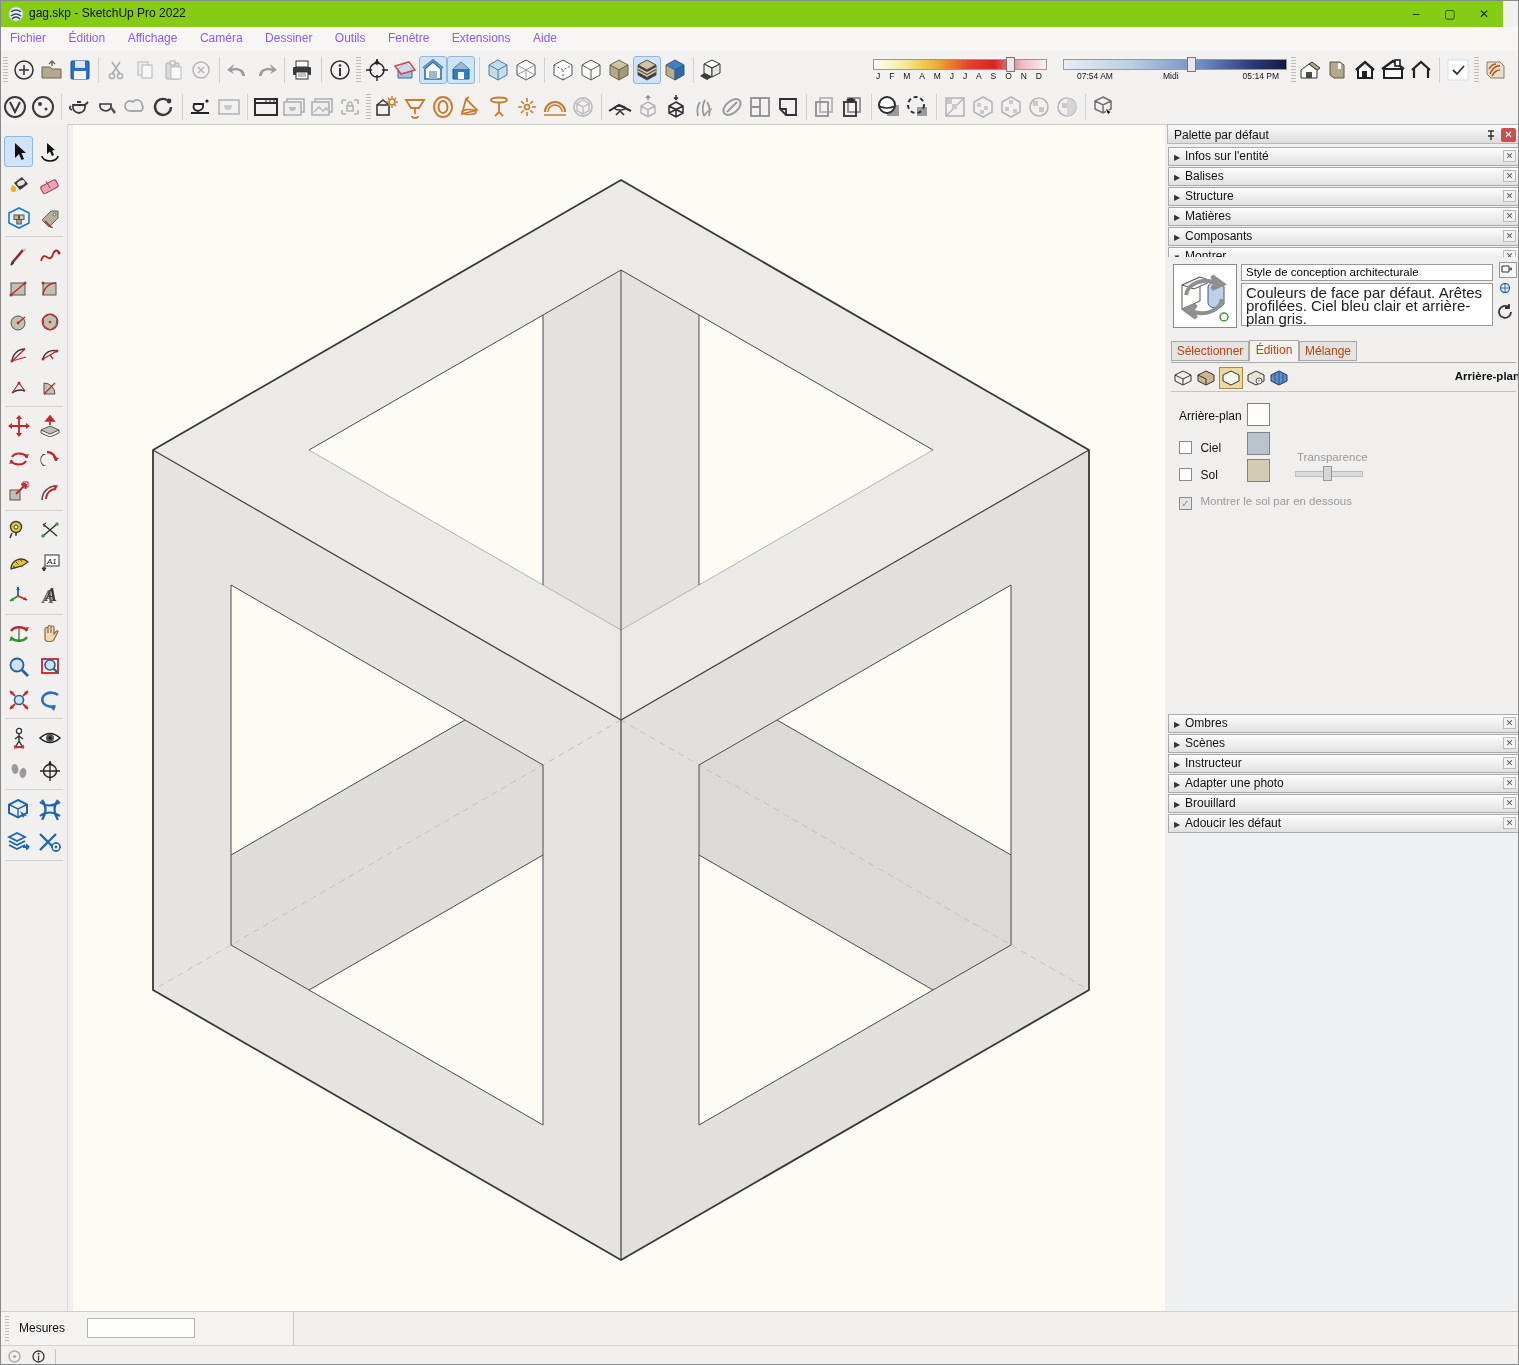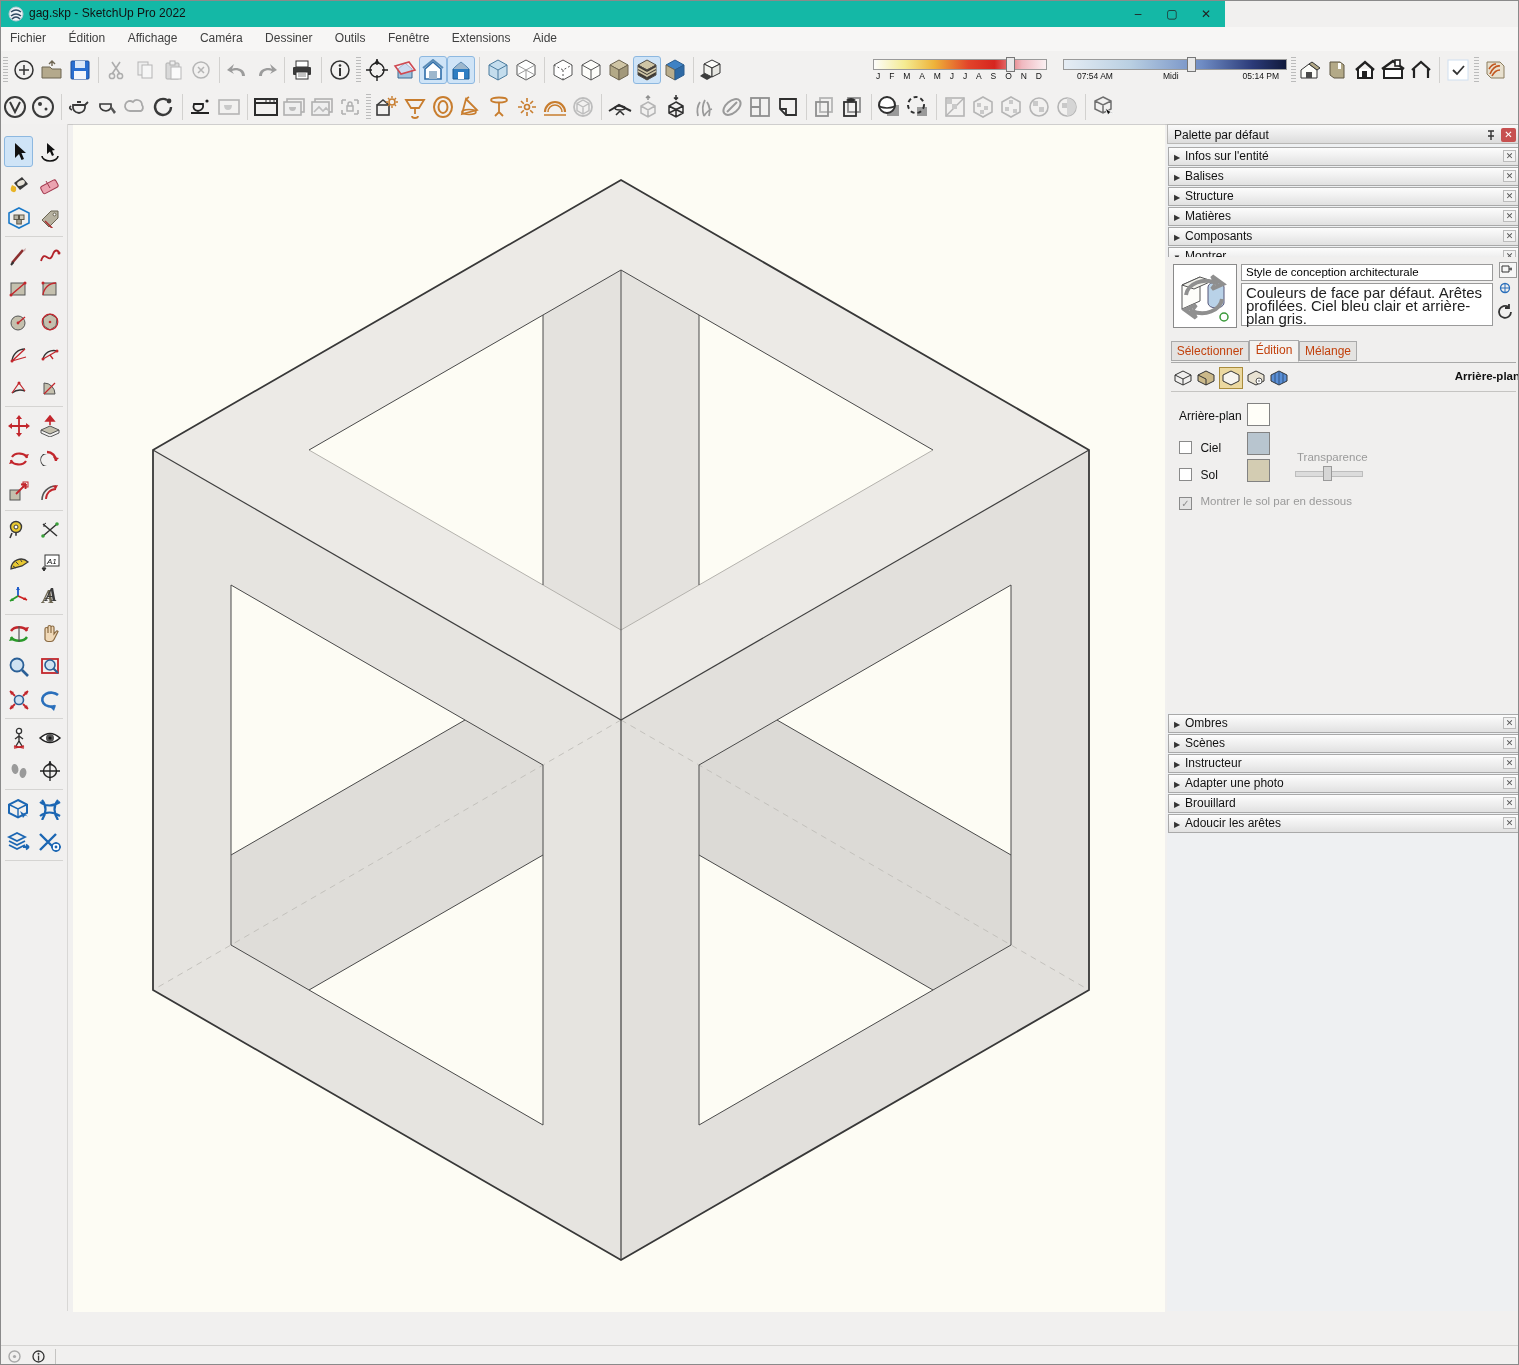--- a/index.html
+++ b/index.html
@@ -1,24 +1,24 @@
 <!DOCTYPE html>
 <html><head>
 <meta charset="utf-8">
 <style>
   html,body{margin:0;padding:0;background:#888;}
   #app{position:relative;width:1519px;height:1365px;background:#f1f0ef;font-family:"Liberation Sans",sans-serif;overflow:hidden;border:1px solid #8a8a8a;box-sizing:border-box;}
   .abs{position:absolute;}
   
-  #titlebar{position:absolute;left:0;top:0;width:1224px;height:26px;background:#14b8a6;border-bottom:1px solid #e3e3e3;}
+  #titlebar{position:absolute;left:0;top:0;width:1502px;height:26px;background:#84cc16;border-bottom:1px solid #e3e3e3;}
   #titlebar .t{position:absolute;left:28px;top:5px;font-size:12px;color:#111;}
   .wbtn{position:absolute;top:0;width:34px;height:26px;text-align:center;line-height:26px;font-size:12px;color:#222;}
   
   #menubar{position:absolute;left:0;top:26px;width:1519px;height:24px;background:#f7f6f5;border-bottom:1px solid #e0dedd;}
-  #menubar span{display:inline-block;padding:4px 9px;font-size:12px;color:#404040;}
+  #menubar span{display:inline-block;padding:4px 9px;font-size:12px;color:#8b5cf6;}
   
   #tb1{position:absolute;left:0;top:50px;width:1519px;height:38px;background:#f2f1f0;border-bottom:1px solid #dddcda;}
   #tb2{position:absolute;left:0;top:88px;width:1519px;height:35px;background:#f2f1f0;border-bottom:1px solid #c9c8c6;}
   .tbrow{display:flex;align-items:center;height:100%;}
   .tbi{width:28px;height:28px;display:flex;align-items:center;justify-content:center;flex:0 0 auto;border-radius:3px;}
   .tbi.sel{background:#cfe4f7;border:1px solid #8db8e0;box-sizing:border-box;}
   .vsep{width:1px;height:26px;background:#d2d1cf;margin:0 4px;flex:0 0 auto;}
   .grip{width:5px;height:26px;margin:0 2px;background:repeating-linear-gradient(#bbb 0 1px,transparent 1px 3px);flex:0 0 auto;}
   
   #lefttb{position:absolute;left:0;top:123px;width:66px;height:1187px;background:#f1f0ef;border-right:1px solid #d8d7d5;font-style:italic;}
@@ -1080,24 +1080,31 @@
         <span style="margin-left:4px;font-size:11.5px;color:#9a9a9a">Montrer le sol par en dessous</span>
       </div>
     </div>
 
     <div style="position:absolute;top:589px;left:0;width:353px">
       <div class="tray"><span class="arr">▶</span><span>Ombres</span><span class="x">✕</span></div>
       <div class="tray"><span class="arr">▶</span><span>Scènes</span><span class="x">✕</span></div>
       <div class="tray"><span class="arr">▶</span><span>Instructeur</span><span class="x">✕</span></div>
       <div class="tray"><span class="arr">▶</span><span>Adapter une photo</span><span class="x">✕</span></div>
       <div class="tray"><span class="arr">▶</span><span>Brouillard</span><span class="x">✕</span></div>
-      <div class="tray"><span class="arr">▶</span><span>Adoucir les arêtes</span><span class="x">✕</span></div>
+      <div class="tray"><span class="arr">▶</span><span>Adoucir les défaut</span><span class="x">✕</span></div>
     </div>
   </div>
 
+  <div id="mesures">
+    <div id="mesbox">
+      <div class="abs" style="left:4px;top:4px;width:4px;height:26px;background:repeating-linear-gradient(#bbb 0 1px,transparent 1px 3px)"></div>
+      <span class="abs lbl" style="left:18px;top:9px">Mesures</span>
+      <div class="abs" style="left:86px;top:6px;width:108px;height:20px;background:#fdfdfc;border:1px solid #b5b4b2;box-sizing:border-box"></div>
+    </div>
+  </div>
 
   <div id="statusbar">
     <svg class="abs" style="left:7px;top:4px" width="13" height="13">
         <circle cx="6.5" cy="6.5" r="5.5" fill="none" stroke="#a9a9a9" stroke-width="1.4"></circle>
         <circle cx="6.5" cy="6.5" r="1.6" fill="#a9a9a9"></circle>
       </svg>
     <svg class="abs" style="left:31px;top:4px" width="13" height="13">
         <circle cx="6.5" cy="6.5" r="5.5" fill="none" stroke="#333" stroke-width="1.3"></circle>
         <circle cx="6.5" cy="3.8" r="1" fill="#333"></circle>
         <rect x="5.9" y="5.6" width="1.3" height="5" fill="#333"></rect>

